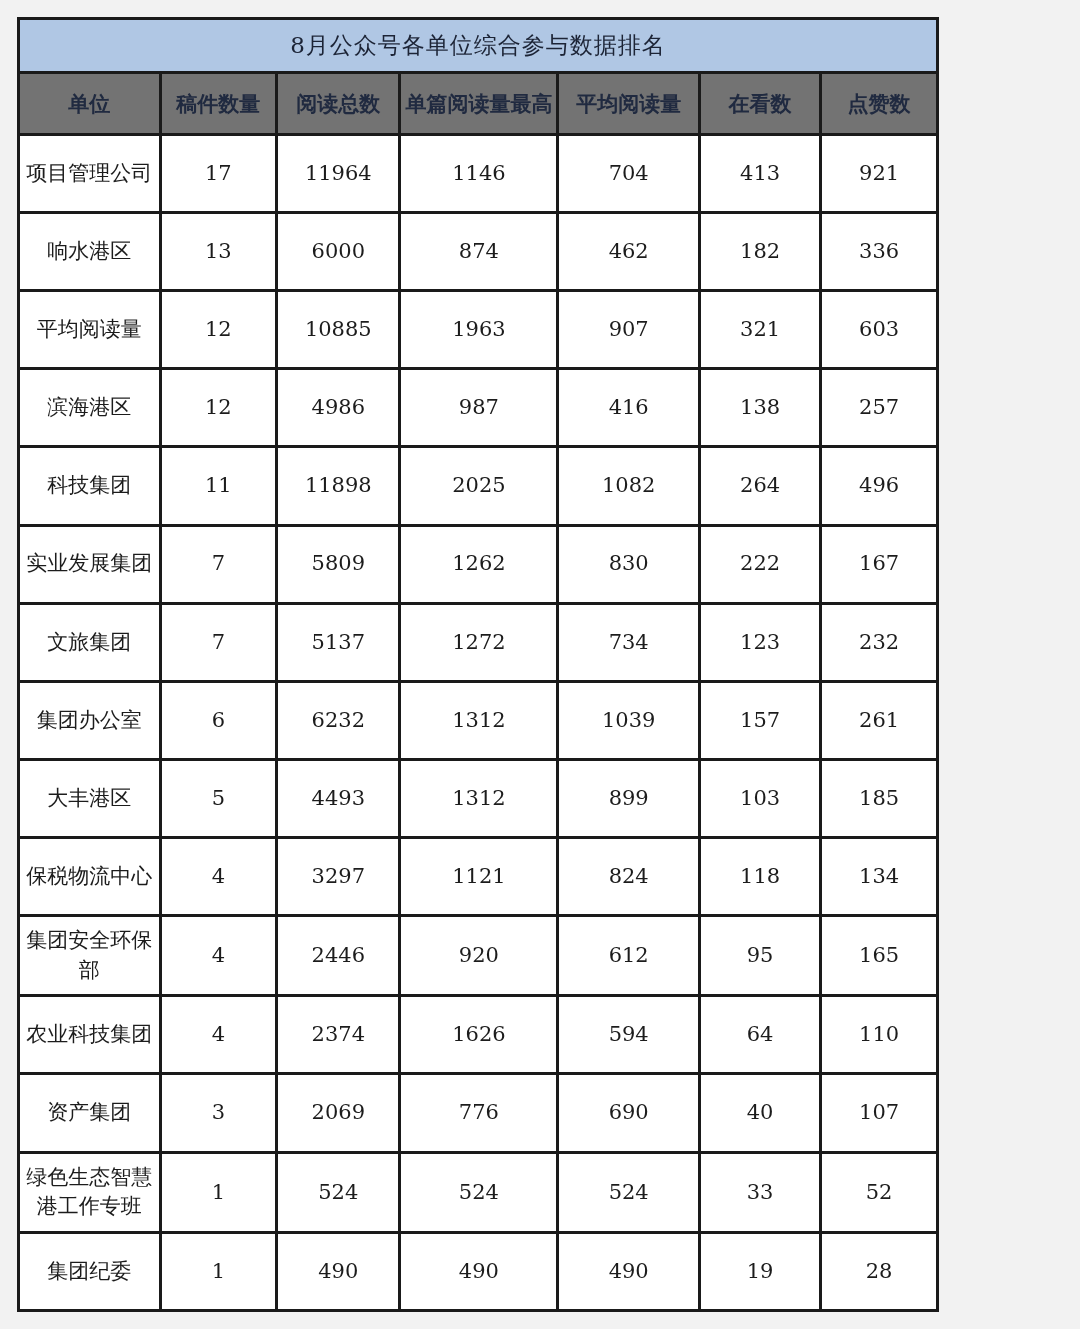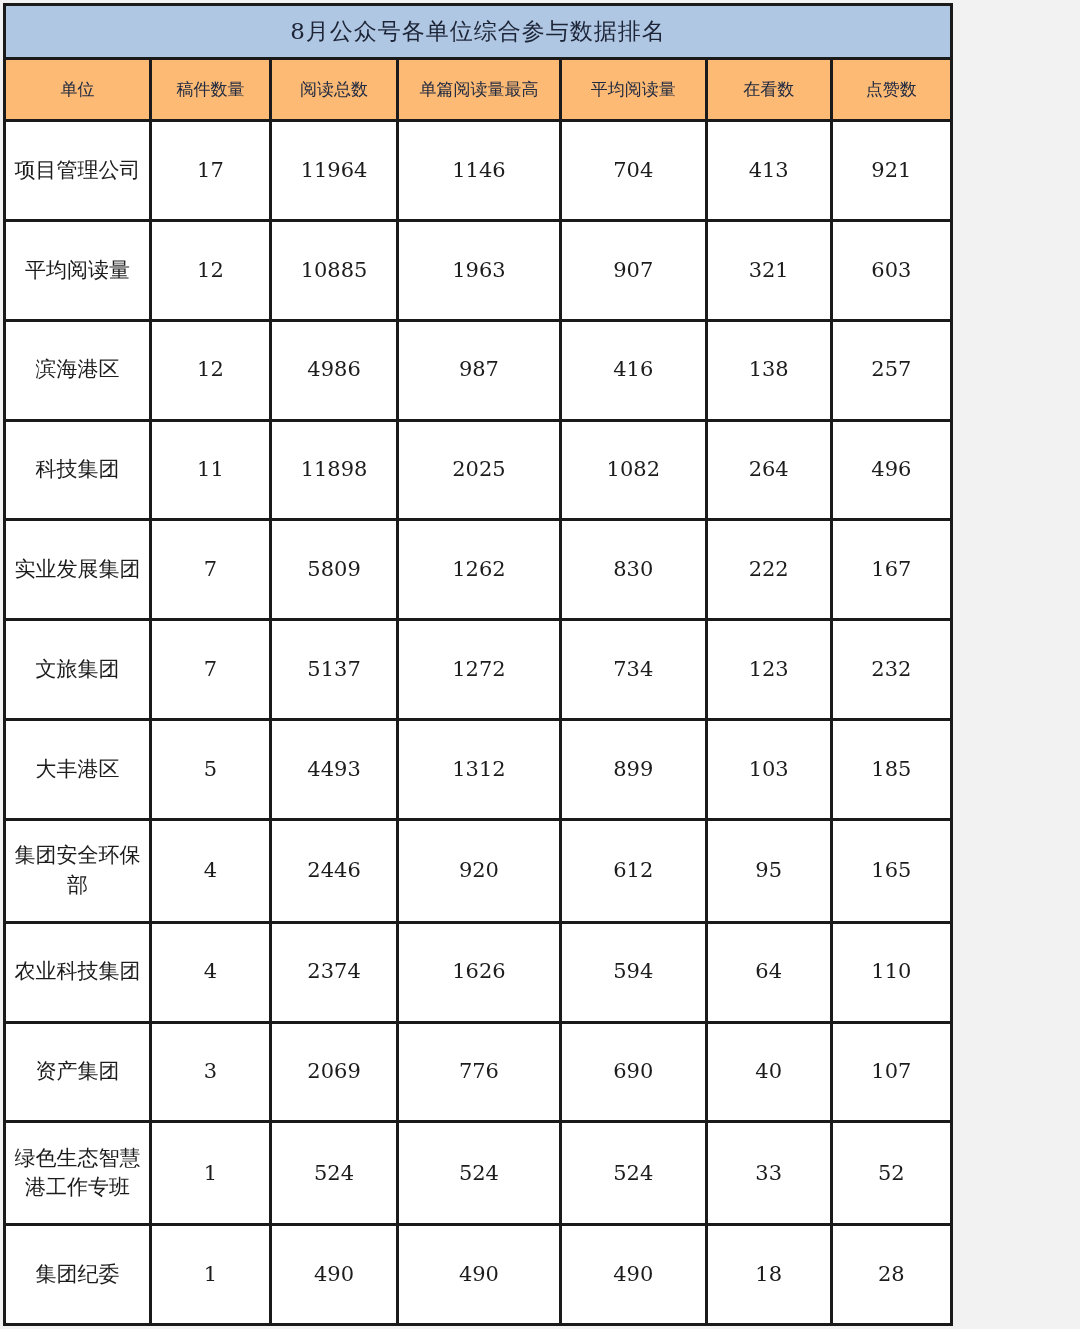--- a/index.html
+++ b/index.html
@@ -5,21 +5,21 @@
   html, body {
     margin: 0;
     padding: 0;
     background: #f2f2f2;
     font-family: "DejaVu Serif", "Liberation Serif", serif;
   }
   .page {
     width: 956px;
     height: 1329px;
     box-sizing: border-box;
-    padding: 3px;
+    padding: 17px;
     background: #f2f2f2;
   }
   table.data-table {
     width: 100%;
     height: 100%;
     border-collapse: collapse;
     table-layout: fixed;
     background: #ffffff;
   }
   table.data-table th,
@@ -33,24 +33,24 @@
   }
   .title-cell {
     background: #b0c7e4;
     color: #1c2436;
     font-size: 23px;
     font-weight: 400;
     height: 54px;
     letter-spacing: 1px;
   }
   .header-row th {
-    background: #fdba74;
+    background: #737373;
     color: #202a40;
-    font-size: 17px;
-    font-weight: 400;
+    font-size: 21px;
+    font-weight: 700;
     height: 62px;
   }
   .data-row td {
     background: #ffffff;
     color: #1c1c1c;
     font-size: 21px;
     height: 64px;
     line-height: 1.4;
   }
   .data-row td.unit {
@@ -89,20 +89,29 @@
         <tr class="data-row">
     <td class="unit">项目管理公司</td>
     <td>17</td>
     <td>11964</td>
     <td>1146</td>
     <td>704</td>
     <td>413</td>
     <td>921</td>
   </tr>
         <tr class="data-row">
+    <td class="unit">响水港区</td>
+    <td>13</td>
+    <td>6000</td>
+    <td>874</td>
+    <td>462</td>
+    <td>182</td>
+    <td>336</td>
+  </tr>
+        <tr class="data-row">
     <td class="unit">平均阅读量</td>
     <td>12</td>
     <td>10885</td>
     <td>1963</td>
     <td>907</td>
     <td>321</td>
     <td>603</td>
   </tr>
         <tr class="data-row">
     <td class="unit">滨海港区</td>
@@ -134,29 +143,47 @@
         <tr class="data-row">
     <td class="unit">文旅集团</td>
     <td>7</td>
     <td>5137</td>
     <td>1272</td>
     <td>734</td>
     <td>123</td>
     <td>232</td>
   </tr>
         <tr class="data-row">
+    <td class="unit">集团办公室</td>
+    <td>6</td>
+    <td>6232</td>
+    <td>1312</td>
+    <td>1039</td>
+    <td>157</td>
+    <td>261</td>
+  </tr>
+        <tr class="data-row">
     <td class="unit">大丰港区</td>
     <td>5</td>
     <td>4493</td>
     <td>1312</td>
     <td>899</td>
     <td>103</td>
     <td>185</td>
   </tr>
         <tr class="data-row">
+    <td class="unit">保税物流中心</td>
+    <td>4</td>
+    <td>3297</td>
+    <td>1121</td>
+    <td>824</td>
+    <td>118</td>
+    <td>134</td>
+  </tr>
+        <tr class="data-row">
     <td class="unit">集团安全环保部</td>
     <td>4</td>
     <td>2446</td>
     <td>920</td>
     <td>612</td>
     <td>95</td>
     <td>165</td>
   </tr>
         <tr class="data-row">
     <td class="unit">农业科技集团</td>
@@ -184,18 +211,18 @@
     <td>524</td>
     <td>33</td>
     <td>52</td>
   </tr>
         <tr class="data-row">
     <td class="unit">集团纪委</td>
     <td>1</td>
     <td>490</td>
     <td>490</td>
     <td>490</td>
-    <td>18</td>
+    <td>19</td>
     <td>28</td>
   </tr>
       </tbody>
   </table>
 </div>
 
 </body></html>

